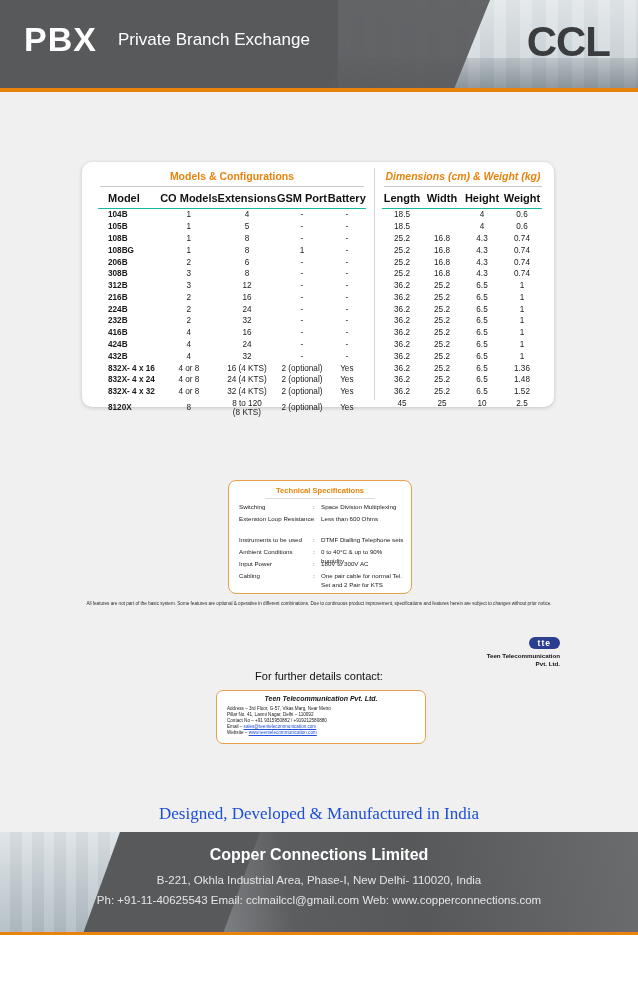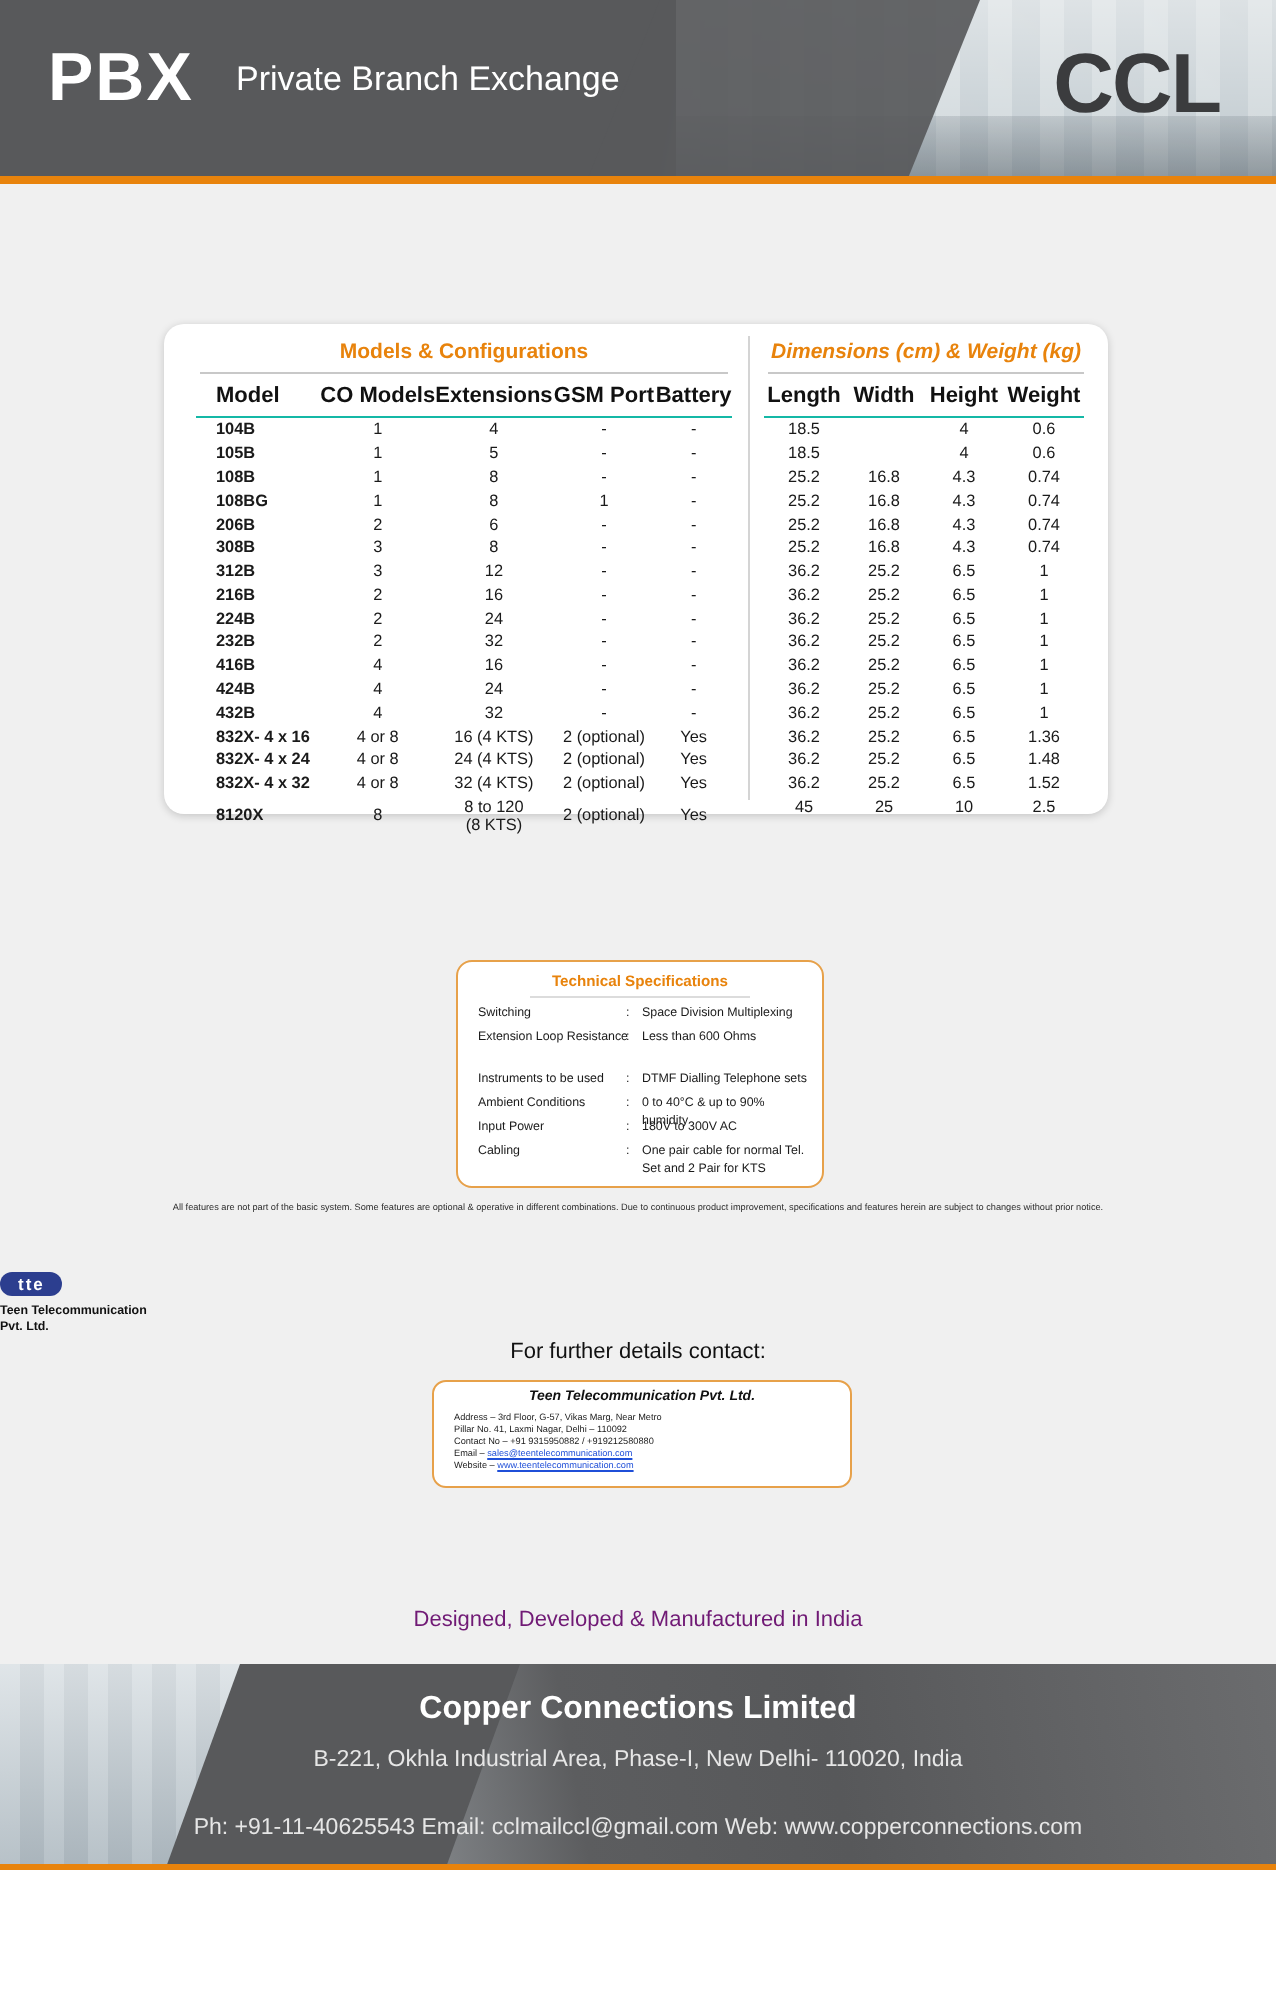--- a/index.html
+++ b/index.html
@@ -201,22 +201,22 @@
     width: 534px;
     text-align: center;
     font-size: 4.6px;
     color: #2b2b2b;
     line-height: 7px;
   }
 
   
   .tte-wrap {
     position: absolute;
-    left: 0; top: 540px; width: 548px;
-    text-align: left;
+    left: 12px; top: 540px; width: 548px;
+    text-align: right;
   }
   .tte-oval {
     display: inline-block;
     background: #2c3e8f;
     color: #ffffff;
     font-size: 8.5px;
     font-weight: bold;
     letter-spacing: 1px;
     padding: 1px 9px;
     border-radius: 9px;
@@ -264,22 +264,23 @@
   }
   .contact-line a, .contact-link {
     color: #1f4fd8;
     text-decoration: underline;
   }
 
   .designed {
     position: absolute;
     left: 0; top: 712px; width: 638px;
     text-align: center;
-    font-size: 11px;
-    color: #701a75;
+    font-size: 17px;
+    color: #1d4ed8;
+    font-family: Liberation Serif, serif;
   }
 
   
   .bottom-banner {
     position: absolute;
     left: 0; top: 832px;
     width: 638px; height: 100px;
     background: linear-gradient(260deg, #6b6c6e 0%, #57585a 35%, #5c5d5f 55%, #8f9397 72%, #aab0b4 100%);
     overflow: hidden;
   }
@@ -312,21 +313,21 @@
   .bb-line2 {
     position: absolute;
     left: 0; top: 42px; width: 638px;
     text-align: center;
     color: #e6e6e6;
     font-size: 11.5px;
     z-index: 4;
   }
   .bb-line3 {
     position: absolute;
-    left: 0; top: 76px; width: 638px;
+    left: 0; top: 62px; width: 638px;
     text-align: center;
     color: #e6e6e6;
     font-size: 11.5px;
     z-index: 4;
   }
   .orange-strip {
     position: absolute;
     left: 0; top: 828px;
     width: 638px; height: 4px;
     background: #e8830c;

